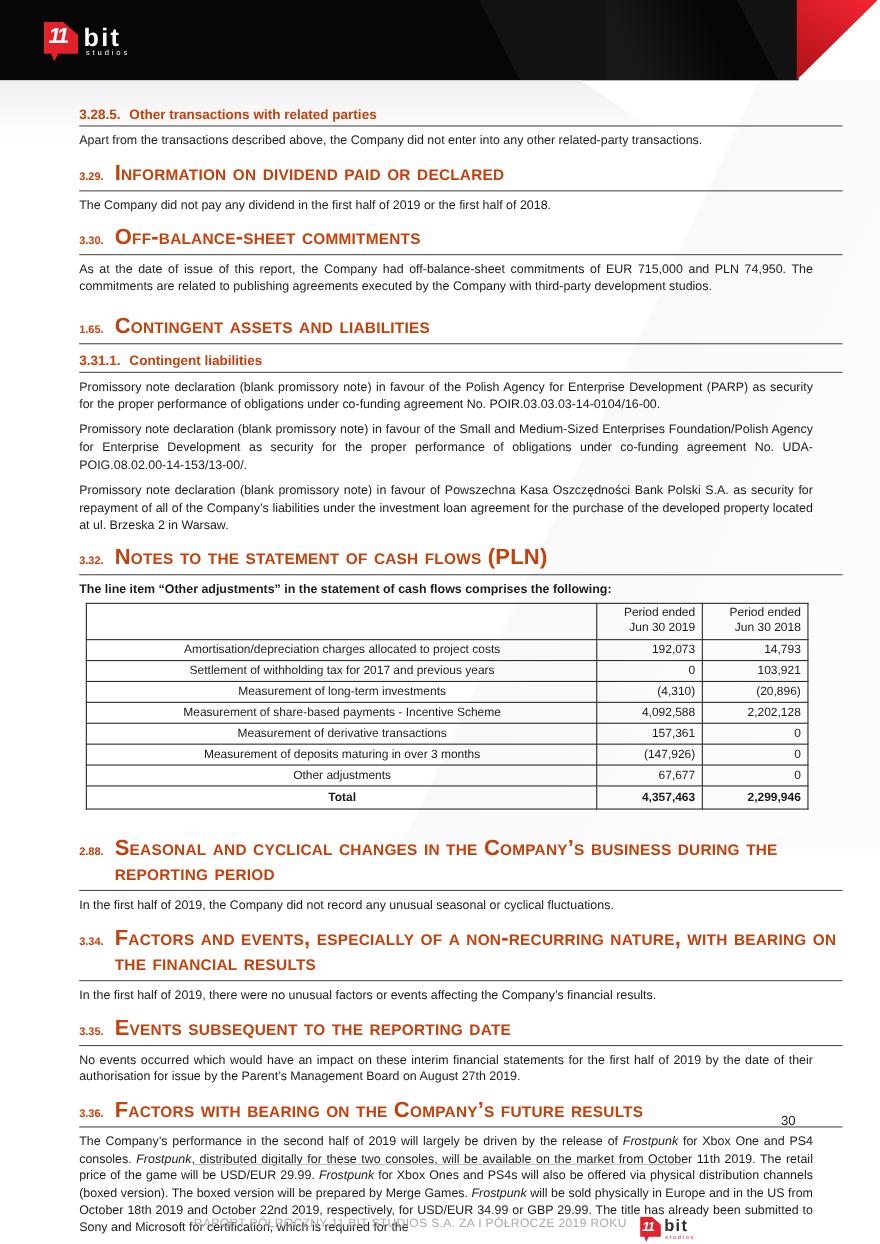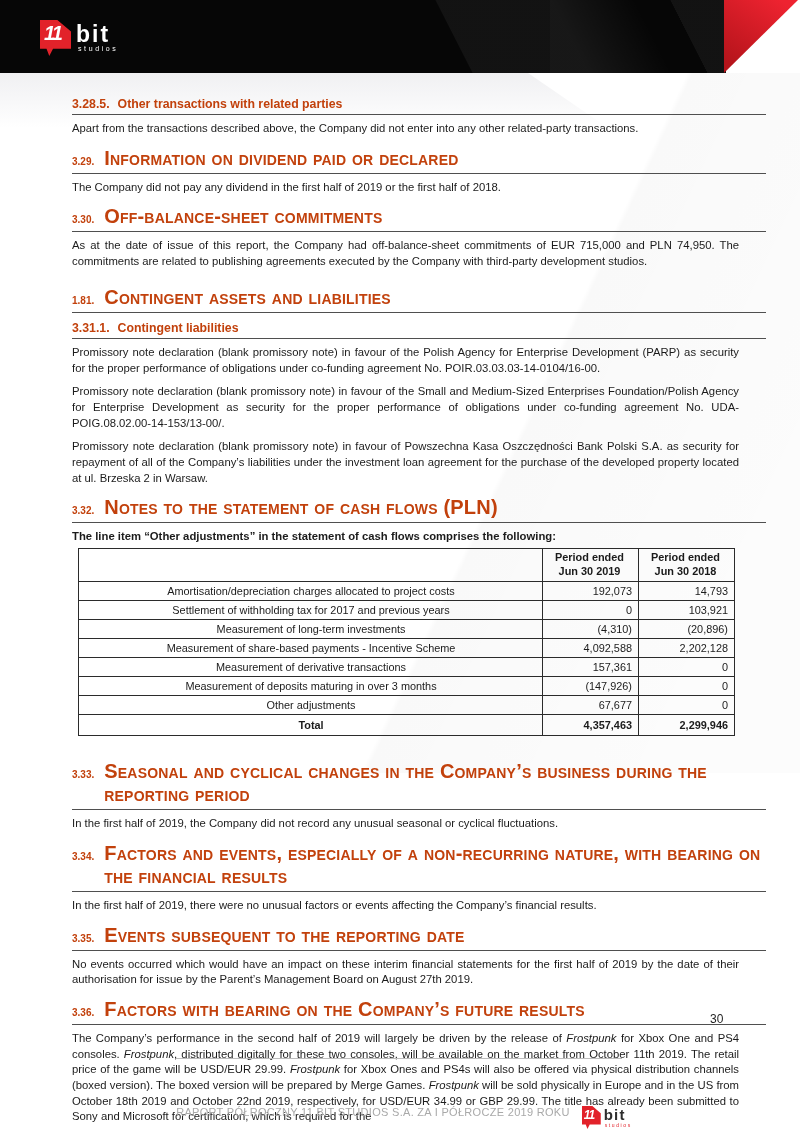--- a/index.html
+++ b/index.html
@@ -83,21 +83,21 @@
     border-collapse:collapse;
     margin:3px 0 0 6px;
     width:657px;
     font-size:10.9px;
     color:#1b1b1b;
   }
   .cash-table th, .cash-table td { border:1px solid #2b2b2b; }
   .cash-table .label-cell { text-align:center; padding:3px 6px 3px 7px; }
   .cash-table .num-cell { text-align:right; padding:3px 6px 3px 4px; width:96px; }
   .cash-table th.col-h {
-    font-weight:bold;
+    text-align:right; font-weight:normal;
     padding:2px 6px 3px 4px; line-height:13.5px; width:96px;
     vertical-align:top;
   }
   .cash-table th.label-col { border:1px solid #2b2b2b; }
   .cash-table .total-row td { font-weight:bold; padding-top:4px; padding-bottom:4px; }
   
   .footer-rule { position:absolute; left:176px; top:1058px; width:446px; height:1px; background:#bcbcbc; }
   .page-number { position:absolute; left:710px; top:1012px; font-size:12px; color:#1f1f1f; }
   .footer-row {
     position:absolute; left:4px; top:1066px; width:100%;
@@ -156,21 +156,21 @@
   </div>
   <p class="para">The Company did not pay any dividend in the first half of 2019 or the first half of 2018.</p>
 
   <div class="h-main">
     <span class="num">3.30.</span>
     <span class="title">Off-balance-sheet commitments</span>
   </div>
   <p class="para">As at the date of issue of this report, the Company had off-balance-sheet commitments of EUR 715,000 and PLN 74,950. The commitments are related to publishing agreements executed by the Company with third-party development studios.</p>
 
   <div class="h-main gap-lg">
-    <span class="num">1.81.</span>
+    <span class="num">1.65.</span>
     <span class="title">Contingent assets and liabilities</span>
   </div>
   <div class="h-sub">
     <span class="num">3.31.1.</span>
     <span class="title">Contingent liabilities</span>
   </div>
   <p class="para">Promissory note declaration (blank promissory note) in favour of the Polish Agency for Enterprise Development (PARP) as security for the proper performance of obligations under co-funding agreement No. POIR.03.03.03-14-0104/16-00.</p>
   <p class="para">Promissory note declaration (blank promissory note) in favour of the Small and Medium-Sized Enterprises Foundation/Polish Agency for Enterprise Development as security for the proper performance of obligations under co-funding agreement No. UDA-POIG.08.02.00-14-153/13-00/.</p>
   <p class="para">Promissory note declaration (blank promissory note) in favour of Powszechna Kasa Oszczędności Bank Polski S.A. as security for repayment of all of the Company’s liabilities under the investment loan agreement for the purchase of the developed property located at ul. Brzeska 2 in Warsaw.</p>
 
@@ -226,21 +226,21 @@
       </tr>
       <tr class="total-row">
         <td class="label-cell">Total</td>
         <td class="num-cell">4,357,463</td>
         <td class="num-cell">2,299,946</td>
       </tr>
     </tbody>
   </table>
 
   <div class="h-main gap-xl">
-    <span class="num">3.33.</span>
+    <span class="num">2.88.</span>
     <span class="title">Seasonal and cyclical changes in the Company’s business during the reporting period</span>
   </div>
   <p class="para">In the first half of 2019, the Company did not record any unusual seasonal or cyclical fluctuations.</p>
 
   <div class="h-main">
     <span class="num">3.34.</span>
     <span class="title">Factors and events, especially of a non-recurring nature, with bearing on the financial results</span>
   </div>
   <p class="para">In the first half of 2019, there were no unusual factors or events affecting the Company’s financial results.</p>
 

